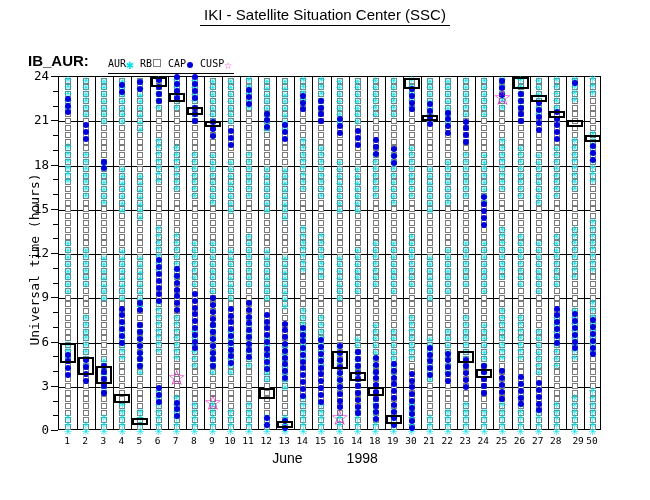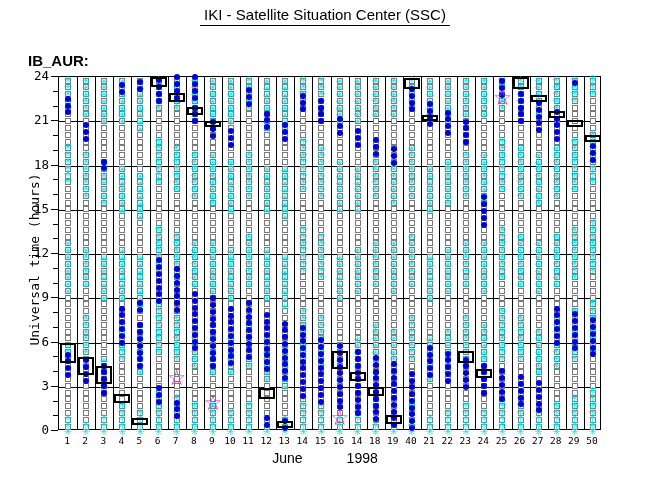--- a/index.html
+++ b/index.html
@@ -93,20 +93,26 @@
 <body>
 
 <div id="root">
 
   <div class="title">
     <span class="tx">IKI - Satellite Situation Center (SSC)</span>
   </div>
 
   <div class="ibaur">IB_AUR:</div>
 
+  <div class="legend">
+    <span class="lbl">AUR</span><span class="lg-ast">✱</span>
+    <span class="lbl">RB</span><span class="lg-sq"></span>
+    <span class="lbl">CAP</span><span class="lg-dot"></span>
+    <span class="lbl">CUSP</span><span class="lg-star">☆</span>
+  </div>
 
 
   <div class="ylabel">Universal time (hours)</div>
 
   <div id="plot">
       <div class="gridh" style="top: 309.75px;"></div>
       <div class="gridh" style="top: 265.5px;"></div>
       <div class="gridh" style="top: 221.25px;"></div>
       <div class="gridh" style="top: 177px;"></div>
       <div class="gridh" style="top: 132.75px;"></div>
@@ -3094,30 +3100,30 @@
       <div class="xtlabel" style="left: 219.95px;">10</div>
       <div class="xtlabel" style="left: 238.05px;">11</div>
       <div class="xtlabel" style="left: 256.15px;">12</div>
       <div class="xtlabel" style="left: 274.25px;">13</div>
       <div class="xtlabel" style="left: 292.35px;">14</div>
       <div class="xtlabel" style="left: 310.45px;">15</div>
       <div class="xtlabel" style="left: 328.55px;">16</div>
       <div class="xtlabel" style="left: 346.65px;">14</div>
       <div class="xtlabel" style="left: 364.75px;">18</div>
       <div class="xtlabel" style="left: 382.85px;">19</div>
-      <div class="xtlabel" style="left: 400.95px;">40</div>
+      <div class="xtlabel" style="left: 400.95px;">30</div>
       <div class="xtlabel" style="left: 419.05px;">21</div>
       <div class="xtlabel" style="left: 437.15px;">22</div>
       <div class="xtlabel" style="left: 455.25px;">23</div>
       <div class="xtlabel" style="left: 473.35px;">24</div>
       <div class="xtlabel" style="left: 491.45px;">25</div>
       <div class="xtlabel" style="left: 509.55px;">26</div>
       <div class="xtlabel" style="left: 527.65px;">27</div>
       <div class="xtlabel" style="left: 545.75px;">28</div>
-      <div class="xtlabel" style="left: 563.85px;">29</div>
+      <div class="xtlabel" style="left: 563.85px; text-align: right;">29</div>
       <div class="xtlabel" style="left: 581.95px;">50</div>
     </div>
 
   <div class="xaxis-title">
     <span class="mo">June</span><span>1998</span>
   </div>
 
 </div>
 
 </body></html>

